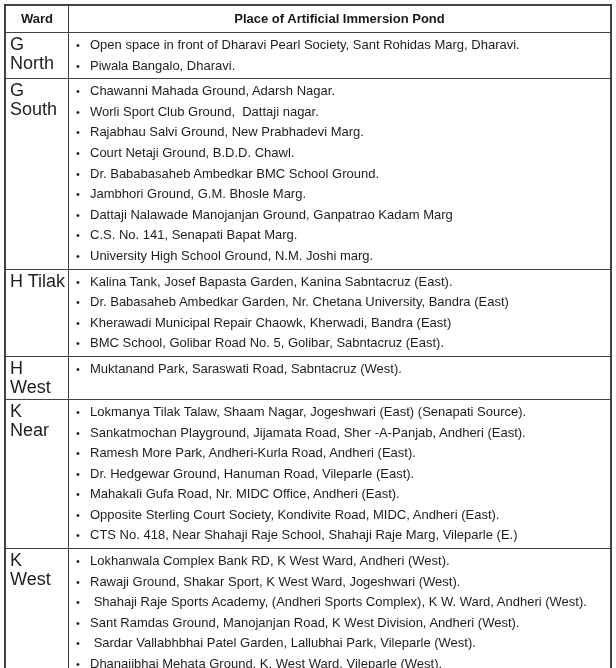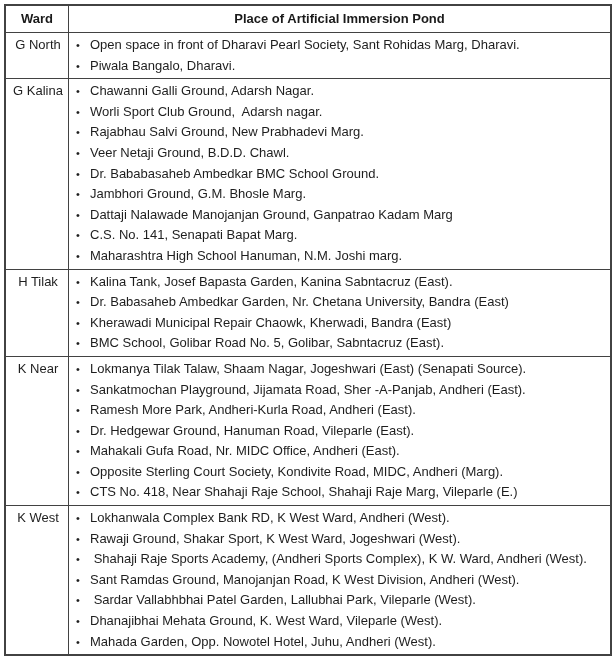--- a/index.html
+++ b/index.html
@@ -35,23 +35,22 @@
     font-weight: bold;
     text-align: center;
     padding: 5px 2px 6px 2px;
     color: #1a1a1a;
     margin-top: 36px;
   }
   th.col-ward { width: 58px; }
   td.ward-cell {
     width: 58px;
     padding: 2px 2px 2px 4px;
-    font-size: 13px;
+    font-size: 18px;
     line-height: 19px;
-    text-align: center;
   }
   td.places-cell {
     padding: 2px 4px 2px 0;
   }
   .place-line {
     display: flex;
     align-items: baseline;
     font-size: 13px;
     line-height: 19.6px;
   }
@@ -88,57 +87,57 @@
               <span class="bullet">•</span>
               <span class="ptext">Open space in front of Dharavi Pearl Society, Sant Rohidas Marg, Dharavi.</span>
             </div>
             <div class="place-line">
               <span class="bullet">•</span>
               <span class="ptext">Piwala Bangalo, Dharavi.</span>
             </div>
           </td>
         </tr>
         <tr>
-          <td class="ward-cell">G Kalina</td>
-          <td class="places-cell">
-            <div class="place-line">
-              <span class="bullet">•</span>
-              <span class="ptext">Chawanni Galli Ground, Adarsh Nagar.</span>
-            </div>
-            <div class="place-line">
-              <span class="bullet">•</span>
-              <span class="ptext">Worli Sport Club Ground,  Adarsh nagar.</span>
+          <td class="ward-cell">G South</td>
+          <td class="places-cell">
+            <div class="place-line">
+              <span class="bullet">•</span>
+              <span class="ptext">Chawanni Mahada Ground, Adarsh Nagar.</span>
+            </div>
+            <div class="place-line">
+              <span class="bullet">•</span>
+              <span class="ptext">Worli Sport Club Ground,  Dattaji nagar.</span>
             </div>
             <div class="place-line">
               <span class="bullet">•</span>
               <span class="ptext">Rajabhau Salvi Ground, New Prabhadevi Marg.</span>
             </div>
             <div class="place-line">
               <span class="bullet">•</span>
-              <span class="ptext">Veer Netaji Ground, B.D.D. Chawl.</span>
+              <span class="ptext">Court Netaji Ground, B.D.D. Chawl.</span>
             </div>
             <div class="place-line">
               <span class="bullet">•</span>
               <span class="ptext">Dr. Bababasaheb Ambedkar BMC School Ground.</span>
             </div>
             <div class="place-line">
               <span class="bullet">•</span>
               <span class="ptext">Jambhori Ground, G.M. Bhosle Marg.</span>
             </div>
             <div class="place-line">
               <span class="bullet">•</span>
               <span class="ptext">Dattaji Nalawade Manojanjan Ground, Ganpatrao Kadam Marg</span>
             </div>
             <div class="place-line">
               <span class="bullet">•</span>
               <span class="ptext">C.S. No. 141, Senapati Bapat Marg.</span>
             </div>
             <div class="place-line">
               <span class="bullet">•</span>
-              <span class="ptext">Maharashtra High School Hanuman, N.M. Joshi marg.</span>
+              <span class="ptext">University High School Ground, N.M. Joshi marg.</span>
             </div>
           </td>
         </tr>
         <tr>
           <td class="ward-cell">H Tilak</td>
           <td class="places-cell">
             <div class="place-line">
               <span class="bullet">•</span>
               <span class="ptext">Kalina Tank, Josef Bapasta Garden, Kanina Sabntacruz (East).</span>
             </div>
@@ -150,20 +149,29 @@
               <span class="bullet">•</span>
               <span class="ptext">Kherawadi Municipal Repair Chaowk, Kherwadi, Bandra (East)</span>
             </div>
             <div class="place-line">
               <span class="bullet">•</span>
               <span class="ptext">BMC School, Golibar Road No. 5, Golibar, Sabntacruz (East).</span>
             </div>
           </td>
         </tr>
         <tr>
+          <td class="ward-cell">H West</td>
+          <td class="places-cell">
+            <div class="place-line">
+              <span class="bullet">•</span>
+              <span class="ptext">Muktanand Park, Saraswati Road, Sabntacruz (West).</span>
+            </div>
+          </td>
+        </tr>
+        <tr>
           <td class="ward-cell">K Near</td>
           <td class="places-cell">
             <div class="place-line">
               <span class="bullet">•</span>
               <span class="ptext">Lokmanya Tilak Talaw, Shaam Nagar, Jogeshwari (East) (Senapati Source).</span>
             </div>
             <div class="place-line">
               <span class="bullet">•</span>
               <span class="ptext">Sankatmochan Playground, Jijamata Road, Sher -A-Panjab, Andheri (East).</span>
             </div>
@@ -174,21 +182,21 @@
             <div class="place-line">
               <span class="bullet">•</span>
               <span class="ptext">Dr. Hedgewar Ground, Hanuman Road, Vileparle (East).</span>
             </div>
             <div class="place-line">
               <span class="bullet">•</span>
               <span class="ptext">Mahakali Gufa Road, Nr. MIDC Office, Andheri (East).</span>
             </div>
             <div class="place-line">
               <span class="bullet">•</span>
-              <span class="ptext">Opposite Sterling Court Society, Kondivite Road, MIDC, Andheri (Marg).</span>
+              <span class="ptext">Opposite Sterling Court Society, Kondivite Road, MIDC, Andheri (East).</span>
             </div>
             <div class="place-line">
               <span class="bullet">•</span>
               <span class="ptext">CTS No. 418, Near Shahaji Raje School, Shahaji Raje Marg, Vileparle (E.)</span>
             </div>
           </td>
         </tr>
         <tr>
           <td class="ward-cell">K West</td>
           <td class="places-cell">

